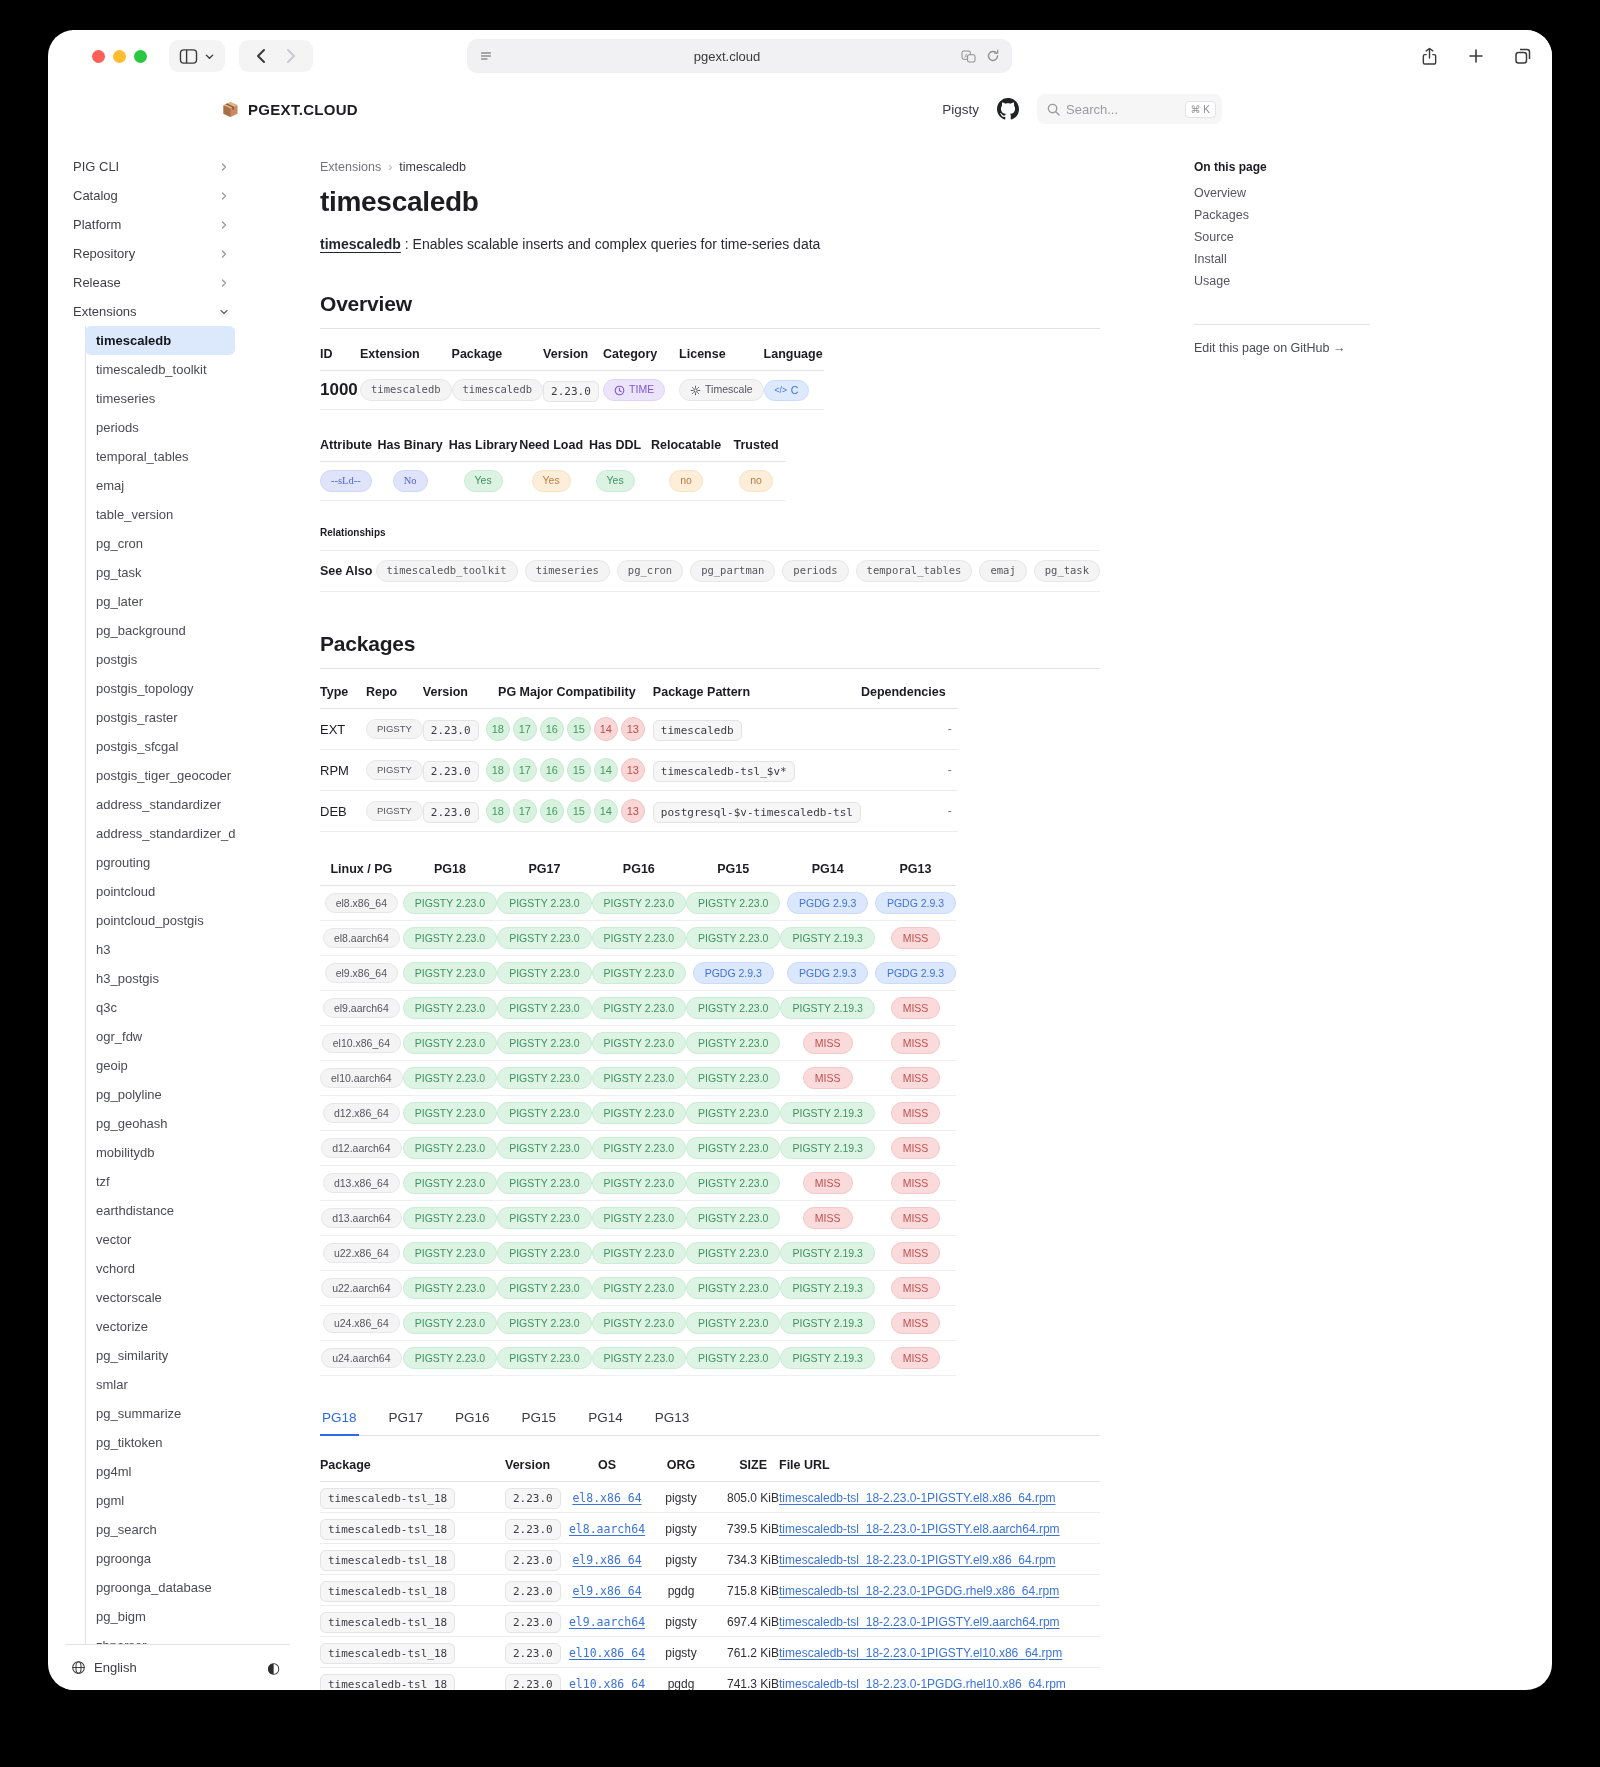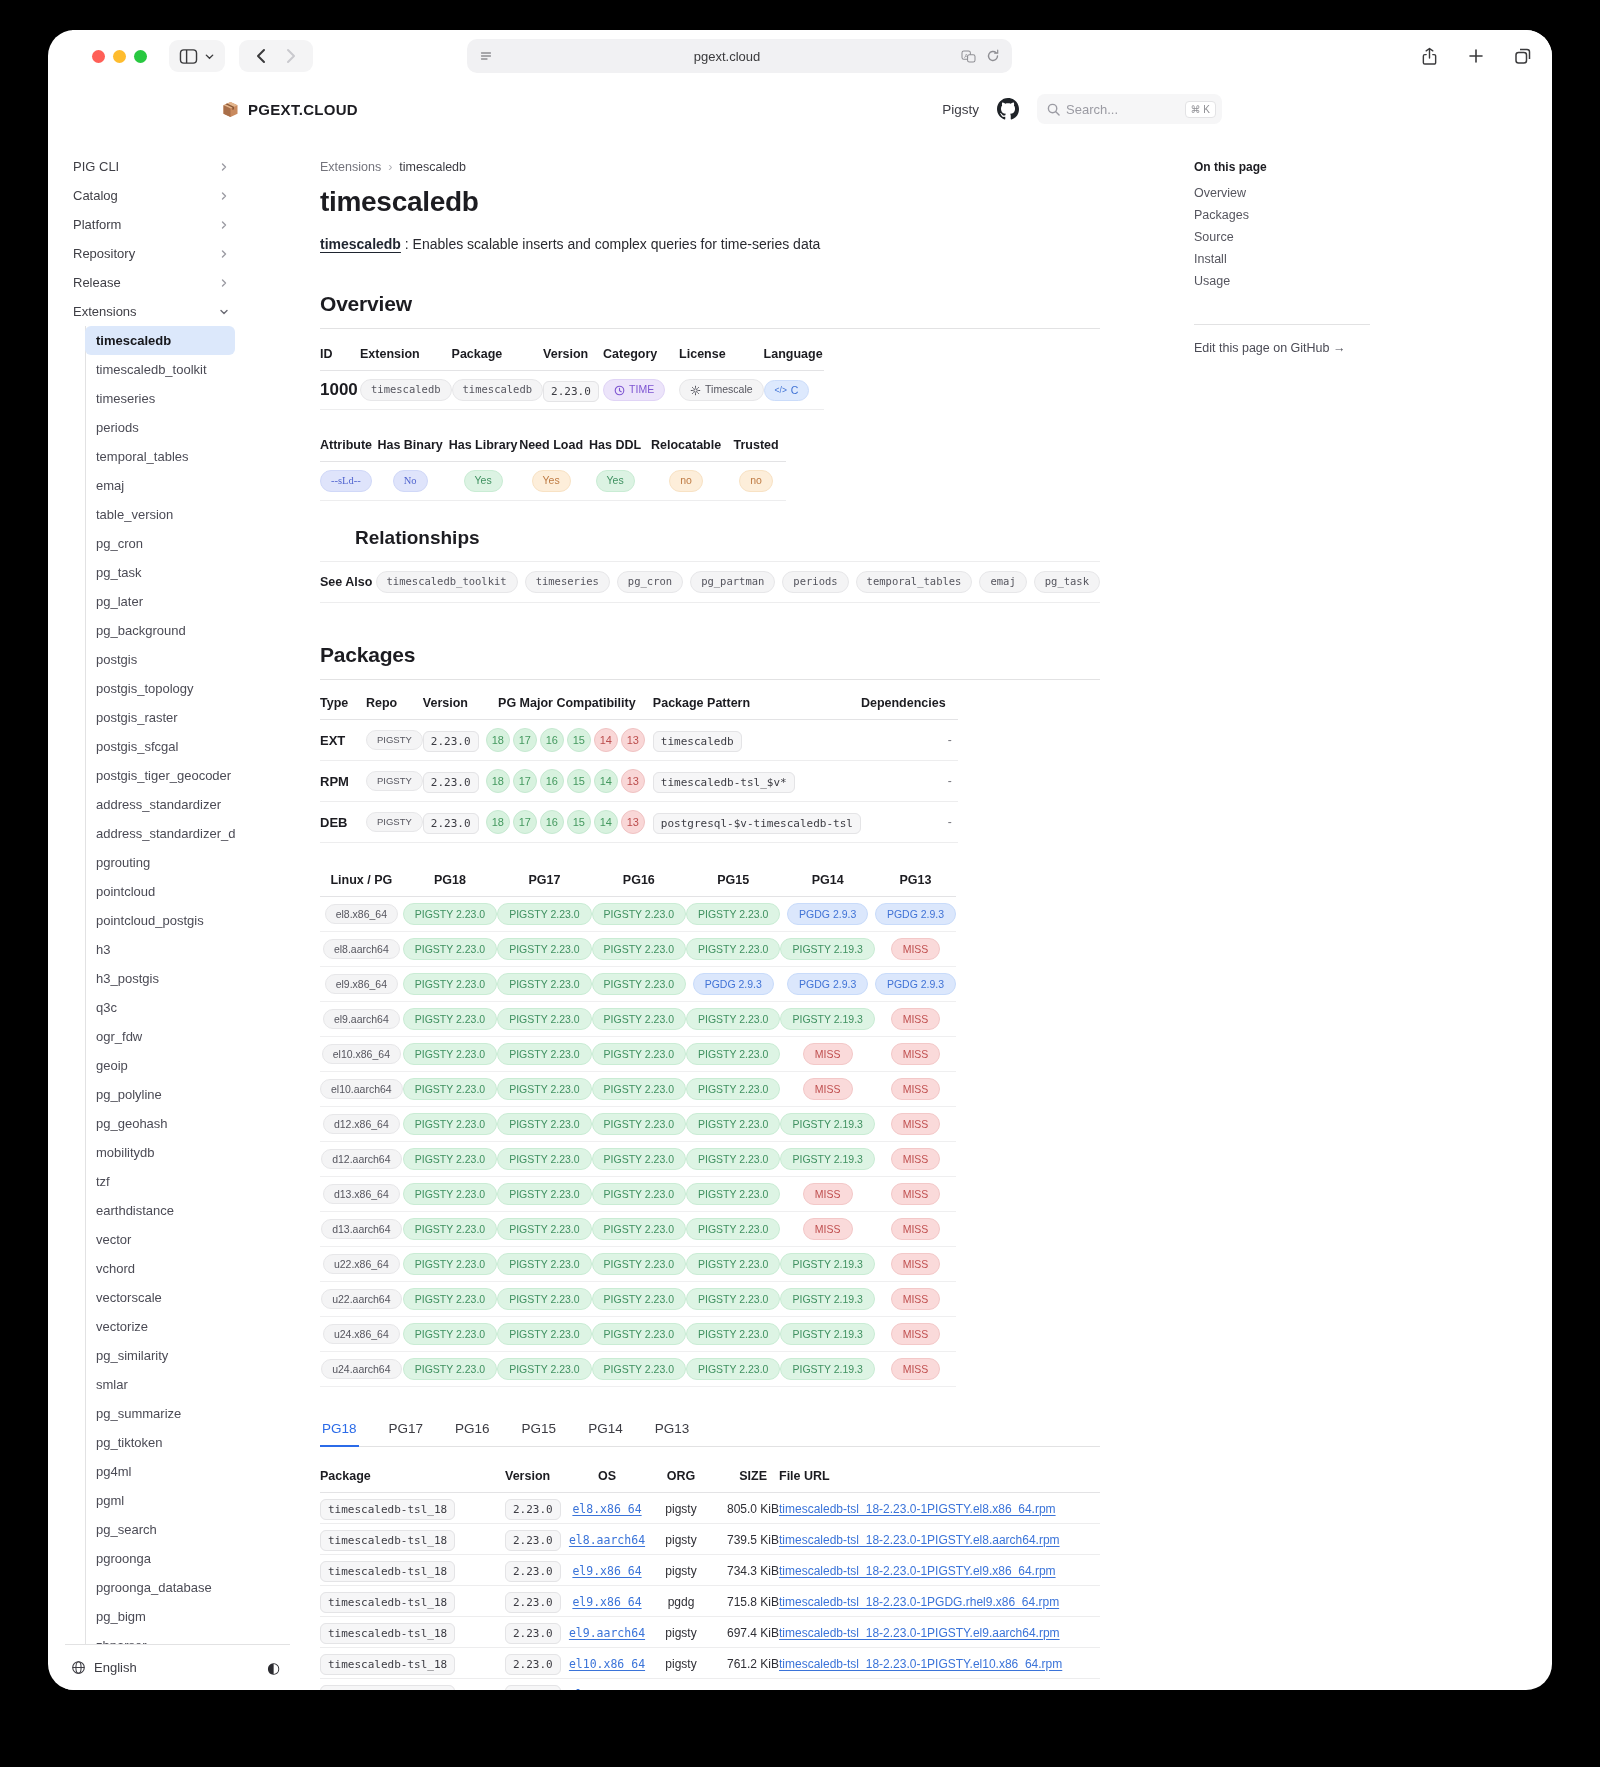--- a/index.html
+++ b/index.html
@@ -64,31 +64,31 @@
   .pill.gray   { background:#f4f4f5; border:1px solid #e7e7e9; color:#55555e; }
   .pill.purple { background:#ece4fa; border:1px solid #e0d4f6; color:#7e55d2; }
   .pill.blue   { background:#dde9fd; border:1px solid #cbdcfa; color:#3f72d5; }
   .pill.indigo { background:#dfe4fb; border:1px solid #d0d8f8; color:#5064cf;font-family:Liberation Serif, serif; }
   .pill.green  { background:#dcf3e3; border:1px solid #c9ecd4; color:#3f9160; }
   .pill.amber  { background:#fdeeda; border:1px solid #f8e2c4; color:#bf7b43; }
   .code { font-family:"DejaVu Sans Mono", monospace; font-size:11px; background:#f6f6f7;
           border:1px solid #e4e4e6; border-radius:6px; padding:3px 7px; color:#3c3c43; white-space:nowrap; }
 
   .ov-id { font-weight:700; font-size:17px; }
-  .rel-head { margin-top:26px; font-size:19px; font-weight:700;margin-left:35px; }
+  .rel-head { margin-top:26px; font-size:10px; font-weight:700; }
   .see-also { margin-top:12px; display:flex; align-items:center; border-top:1px solid #ededee; border-bottom:1px solid #ededee; padding:9px 0; }
   .see-also .lbl { font-size:12.5px; font-weight:700; width:88px; }
   .see-also .tags { display:flex; gap:7px; }
   .see-also .pill { cursor:pointer; }
 
   .circle { width:24px; height:24px; border-radius:50%; display:inline-flex; align-items:center; justify-content:center;
             font-size:11px; margin-right:3px; }
   .circle.ok { background:#d8f2df; color:#44995f; border:1px solid #c6e9d1; }
   .circle.no { background:#f9d7d7; color:#bb4d4d; border:1px solid #f0c3c3; }
-  .type-cell { font-weight:700; font-size:13px; }
+  .type-cell { font-weight:400; font-size:13px; }
   .deps { color:#74747c; font-size:12px; text-align:right; padding-right:6px; }
 
   .mx td { border-bottom:1px solid #efeff0; text-align:center; padding:6px 0; }
   .mx th { text-align:center; }
   .mx th.first, .mx td.first { text-align:center; }
   .cp { display:inline-block; padding:4px 11px; border-radius:999px; font-size:10.5px; white-space:nowrap; }
   .cp.green { background:#ddf4e4; border:1px solid #c9ecd4; color:#3f9160; }
   .cp.blue  { background:#dbe7fc; border:1px solid #c8dbfa; color:#4173d6; }
   .cp.red   { background:#fadada; border:1px solid #f3c8c8; color:#c05050; }
   .os-pill { background:#f4f4f5; border:1px solid #e7e7e9; color:#55555e; display:inline-block;

